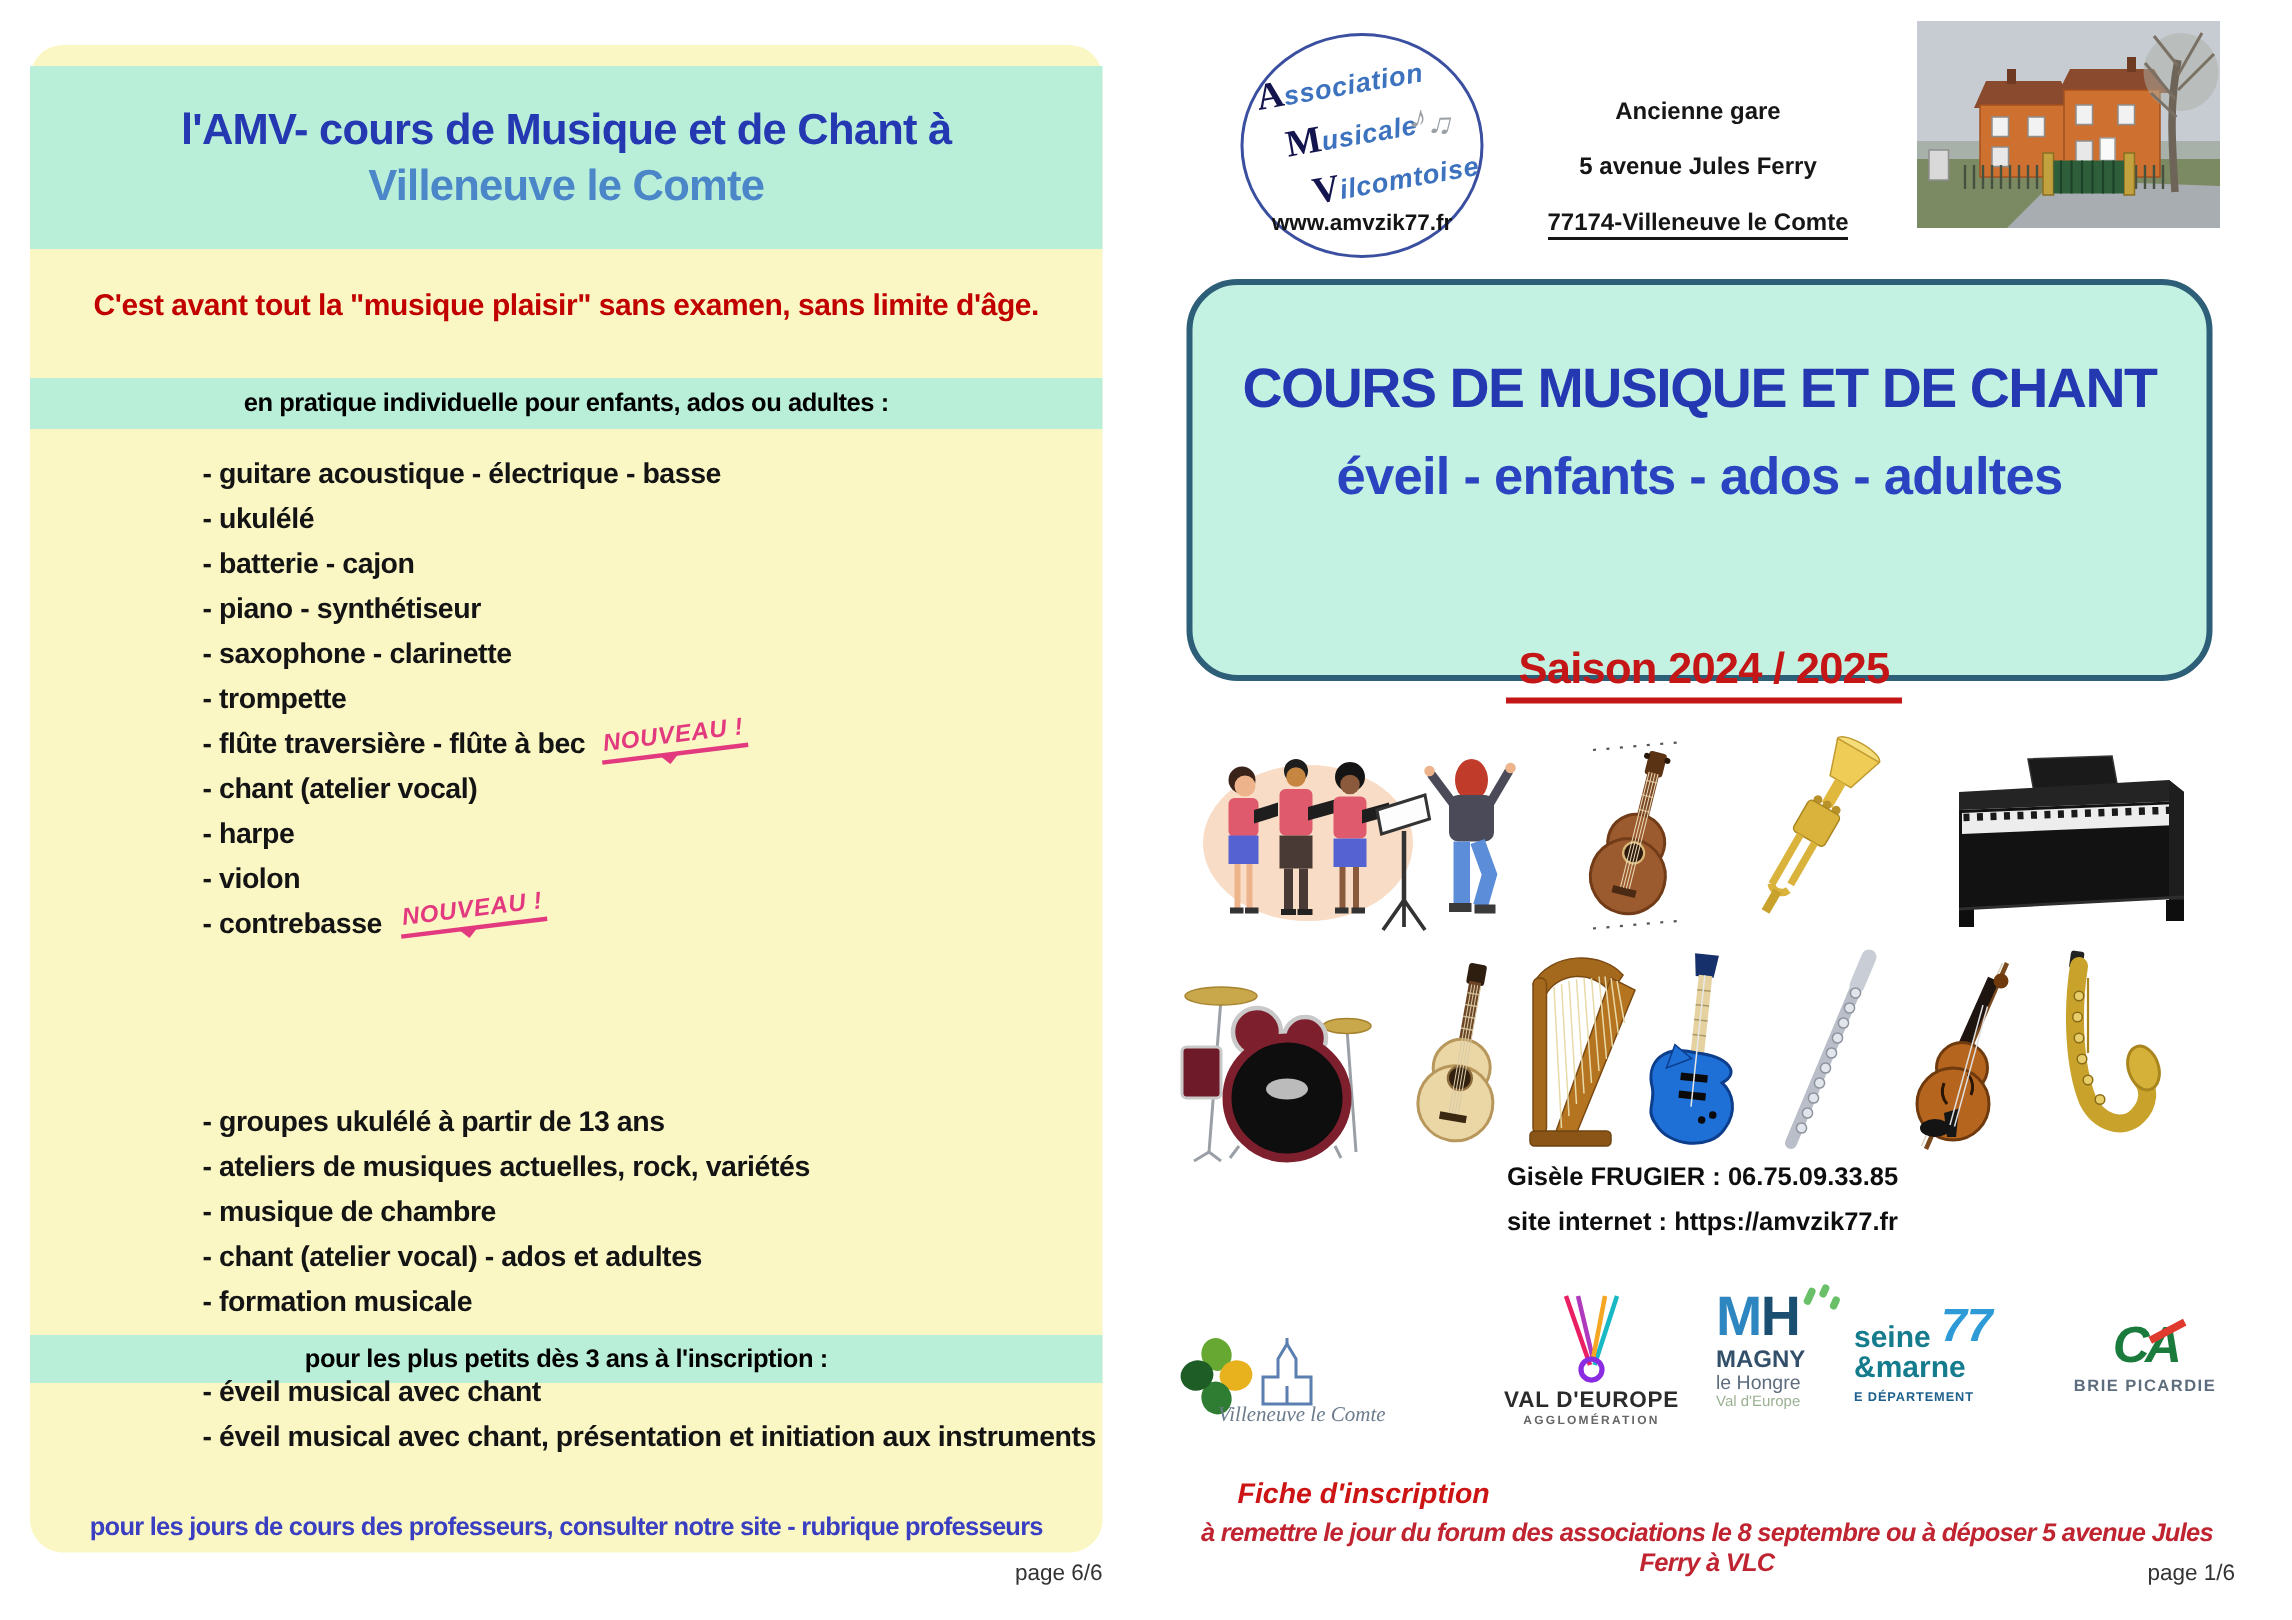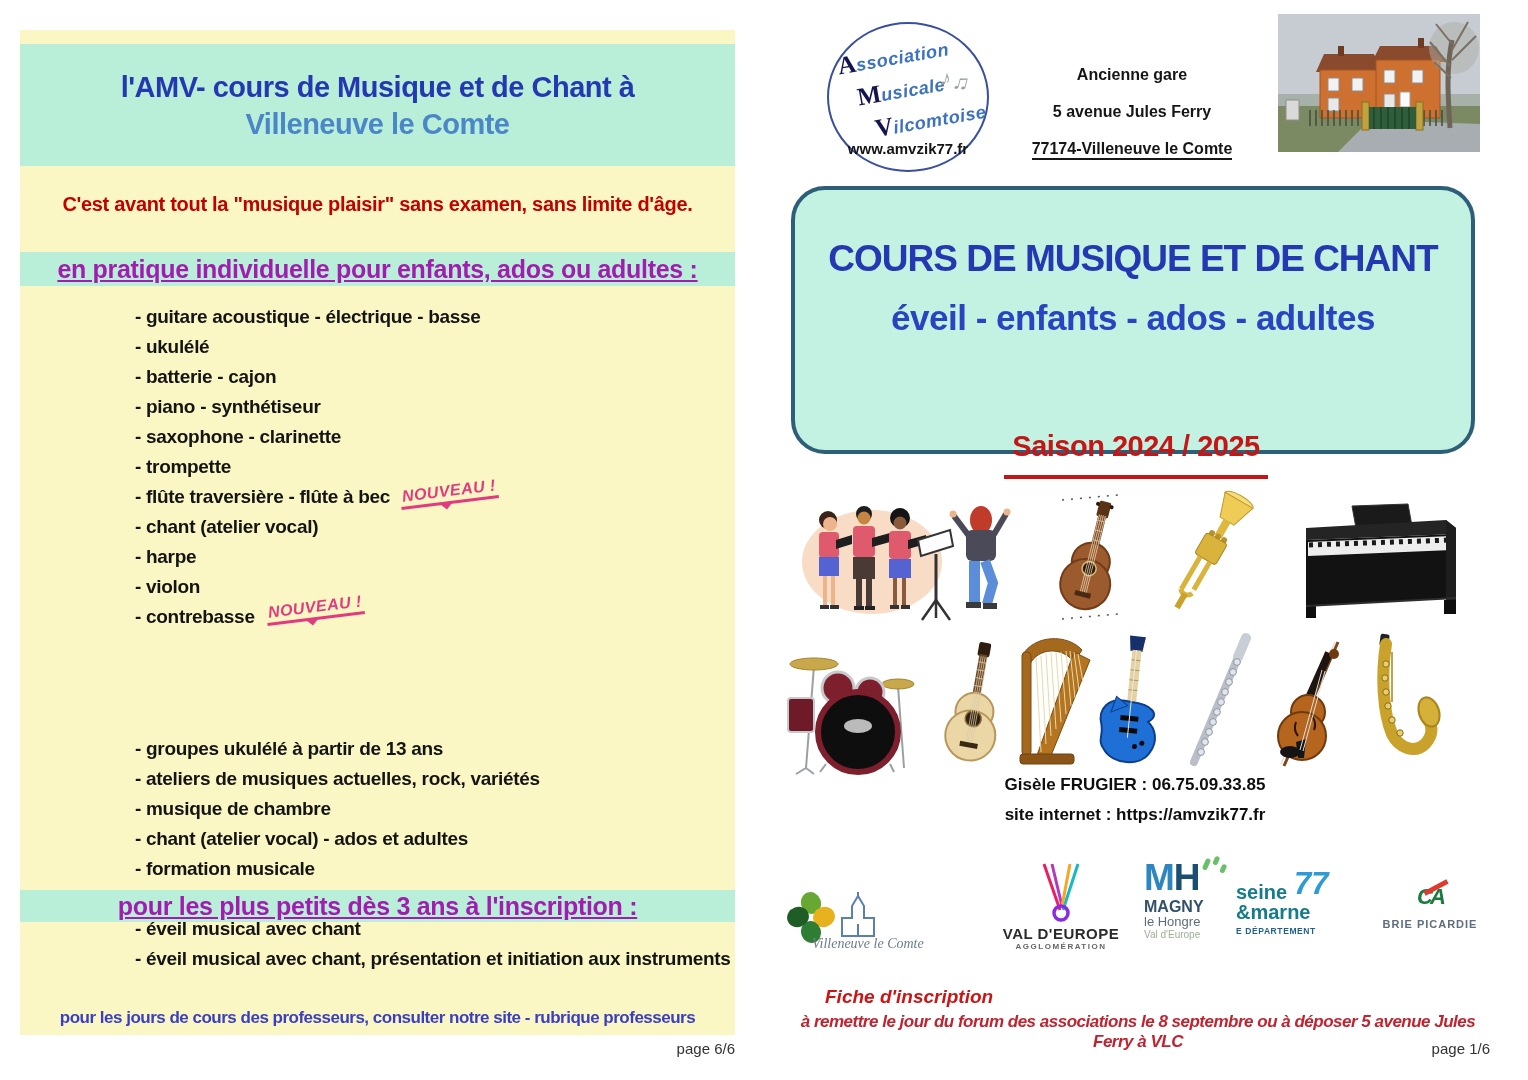--- a/index.html
+++ b/index.html
@@ -1,26 +1,26 @@
 <!DOCTYPE html>
 <html><head>
 <meta charset="utf-8">
 <style>
   html,body{margin:0;padding:0;background:#fff;}
   #canvas{position:relative;width:1528px;height:1080px;background:#ffffff;overflow:hidden;
           font-family:"Liberation Sans",sans-serif;}
-  .abs{position:absolute;}
+  .abs{position:absolute;border-radius:22px;}
   
   #left-page{left:20px;top:30px;width:715px;height:1005px;background:#FBF7C5;}
   .band{position:absolute;left:0;width:715px;background:#B9EFD9;text-align:center;}
   #title-band{top:14px;height:122px;padding-top:25px;box-sizing:border-box;}
   .page-title-1{font-size:29px;font-weight:bold;color:#2438B2;letter-spacing:-0.5px;line-height:36px;}
   .page-title-2{font-size:29px;font-weight:bold;color:#4B86C8;letter-spacing:-0.5px;line-height:38px;}
   #tagline{top:163px;left:0;width:715px;text-align:center;font-size:20px;font-weight:bold;color:#C10000;letter-spacing:-0.3px;}
-  .band-header{font-size:25px;font-weight:bold;color:#a21caf;letter-spacing:-0.3px;text-decoration:underline;}
+  .band-header{font-size:17px;font-weight:bold;color:#000000;letter-spacing:-0.3px;}
   #band-individual{top:222px;height:34px;line-height:34px;}
   #band-collective{top:610px;height:32px;line-height:32px;}
   #band-petits{top:860px;height:32px;line-height:32px;}
   .inst-list{position:absolute;left:115px;list-style:none;margin:0;padding:0;
              font-size:19px;font-weight:bold;color:#141414;line-height:30px;letter-spacing:-0.3px;}
   #list-individual{top:272px;}
   #list-collective{top:660px;margin-top:44px;}
   #list-petits{top:884px;}
   .stamp{position:absolute;font-size:16px;font-weight:900;font-style:italic;color:#E2397F;
          transform:rotate(-7deg);border-bottom:3px solid #E2397F;padding:0 2px 1px 2px;letter-spacing:0.5px;}
@@ -44,21 +44,21 @@
   #address{left:1003px;top:56px;width:258px;text-align:center;font-size:16px;font-weight:bold;color:#161616;}
   .addr-line{line-height:37px;}
   .addr-underline span{border-bottom:2px solid #161616;padding-bottom:1px;}
   #photo{left:1278px;top:14px;width:202px;height:138px;}
   
   #title-box{left:791px;top:186px;width:684px;height:268px;background:#C4F2E2;border:4px solid #2E5F78;
              border-radius:34px;box-sizing:border-box;text-align:center;}
   #main-title{margin-top:48px;font-size:37px;font-weight:800;color:#2438B2;letter-spacing:-1px;}
   #sub-title{margin-top:18px;font-size:35px;font-weight:bold;color:#2A43C0;letter-spacing:-0.5px;}
   #season-wrap{left:780px;top:430px;width:712px;text-align:center;}
-  #season{display:inline-block;font-size:29px;font-weight:800;color:#C41616;border-bottom:4px solid #C41616;padding:0 8px 12px 8px;letter-spacing:-0.5px;}
+  #season{display:inline-block;font-size:29px;font-weight:800;color:#C41616;border-bottom:4px solid #C41616;padding:0 8px 2px 8px;letter-spacing:-0.5px;}
   #contact{left:900px;top:770px;width:470px;text-align:center;font-size:17px;font-weight:bold;color:#0E0E0E;line-height:30px;}
   #fiche{left:825px;top:986px;width:420px;font-size:19px;font-weight:800;color:#CC1414;font-style:italic;}
   #note{left:788px;top:1012px;width:700px;text-align:center;font-size:17px;font-weight:bold;font-style:italic;color:#BF2430;letter-spacing:-0.5px;}
   
   #p-vlc{left:786px;top:886px;width:170px;height:72px;}
   #vlc-label{position:absolute;left:26px;top:50px;width:150px;font-family:"Liberation Serif",serif;font-style:italic;font-size:14px;color:#6B7B8C;}
   #p-vde{left:998px;top:862px;width:126px;text-align:center;}
   #vde-label{font-size:15px;font-weight:800;color:#2B2B2B;letter-spacing:0.5px;margin-top:1px;}
   #vde-sub{font-size:8px;font-weight:bold;color:#666;letter-spacing:1.5px;}
   #p-mh{left:1140px;top:858px;width:104px;padding-left:4px;}
@@ -67,21 +67,21 @@
   #mh-dashes{position:absolute;left:62px;top:-2px;}
   .mh-l1{font-size:16px;font-weight:bold;color:#33506B;line-height:17px;}
   .mh-l2{font-size:13px;color:#5D6D7E;line-height:14px;}
   .mh-l3{font-size:10px;color:#9BB093;line-height:12px;}
   #p-sm{left:1236px;top:882px;width:104px;}
   #sm-row1{position:relative;font-size:20px;font-weight:800;color:#147C8C;line-height:20px;}
   #sm-77{position:absolute;left:58px;top:-8px;font-size:31px;font-weight:800;color:#2E9BD6;font-style:italic;}
   #sm-row2{font-size:20px;font-weight:800;color:#147C8C;line-height:21px;}
   #sm-sub{font-size:8.5px;font-weight:bold;color:#1F618D;letter-spacing:0.6px;margin-top:3px;}
   #p-ca{left:1382px;top:880px;width:96px;text-align:center;}
-  #ca-mark{position:relative;display:inline-block;font-size:22px;font-weight:900;color:#1B7B3C;letter-spacing:-3px;line-height:34px;font-style:italic;}
+  #ca-mark{position:relative;display:inline-block;font-size:34px;font-weight:900;color:#1B7B3C;letter-spacing:-3px;line-height:34px;font-style:italic;}
   #ca-stripe{position:absolute;right:-6px;top:5px;width:26px;height:5px;background:#E03A2F;transform:rotate(-28deg);}
   #ca-label{font-size:11px;font-weight:bold;color:#5D6D7E;letter-spacing:1px;margin-top:4px;}
   svg{display:block;}
 </style>
 </head>
 <body>
 
 <div id="canvas">
 
   <div id="left-page" class="abs">

